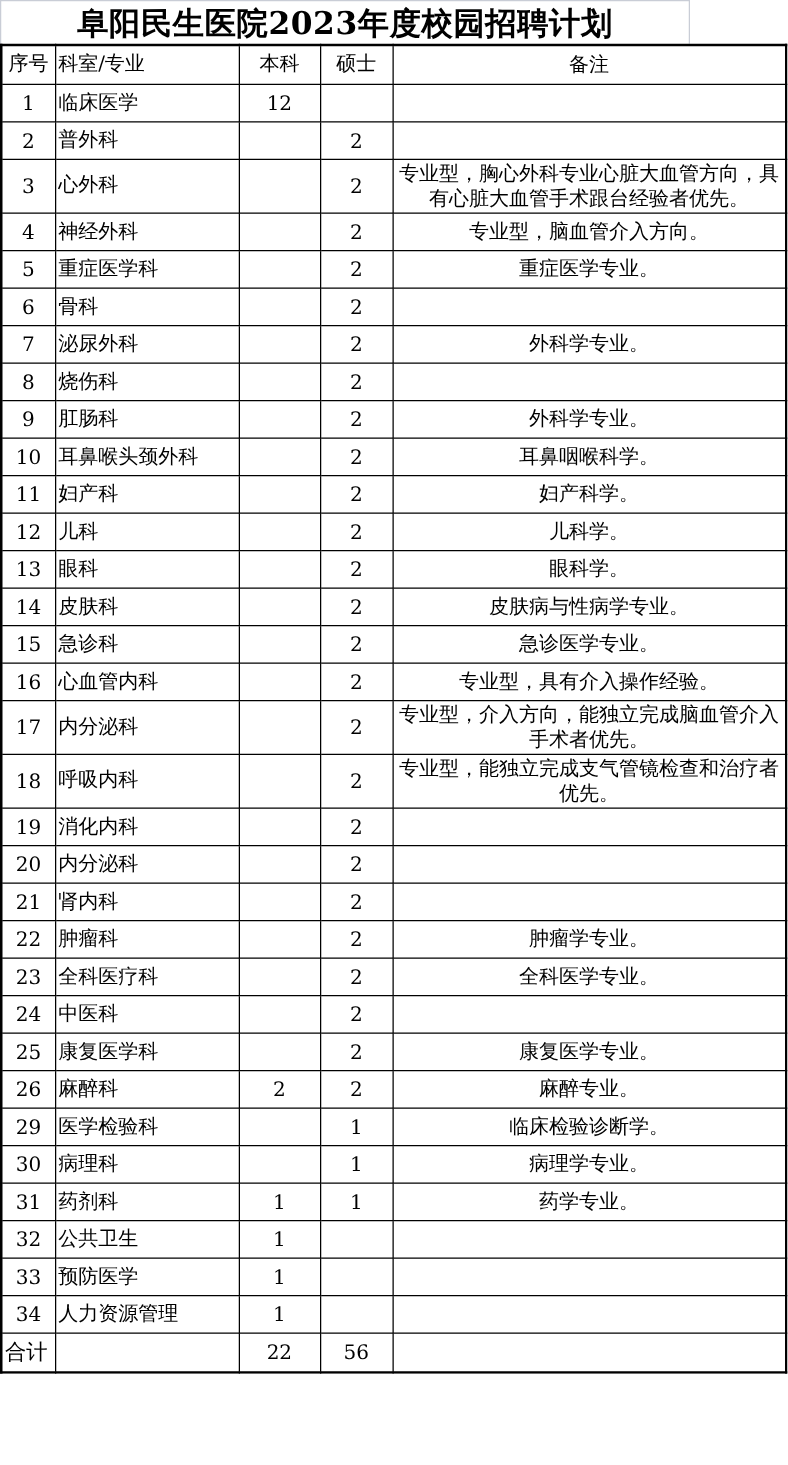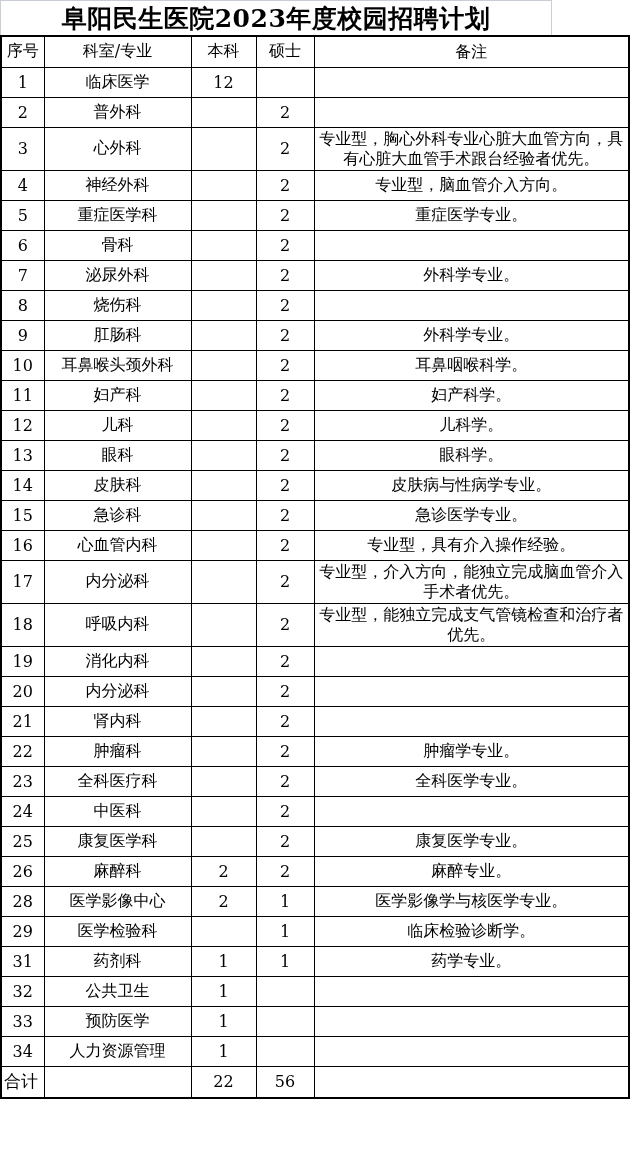--- a/index.html
+++ b/index.html
@@ -37,21 +37,21 @@
     border: 1px solid #000000;
     font-weight: normal;
     font-size: 16px;
     padding: 1px 2px;
     overflow: hidden;
   }
   tr.hdr { height: 31px; }
   tbody tr { height: 30px; }
   tfoot tr { height: 32px; }
   .c-no   { text-align: center; }
-  .c-dept { text-align: center; }
+  .c-dept { text-align: left; }
   .c-num  { text-align: center; }
   .c-note {
     text-align: center;
     font-size: 15px;
     line-height: 20px;
     padding-left: 3px;
     padding-right: 3px;
   }
   th.c-note { font-size: 16px; vertical-align: middle; }
   tfoot td { font-weight: bold; margin-left: 48px; }
@@ -258,32 +258,32 @@
           <td class="c-note">康复医学专业。</td>
         </tr>
         <tr>
           <td class="c-no">26</td>
           <td class="c-dept">麻醉科</td>
           <td class="c-num">2</td>
           <td class="c-num">2</td>
           <td class="c-note">麻醉专业。</td>
         </tr>
         <tr>
-          <td class="c-no">28</td>
-          <td class="c-dept">医学影像中心</td>
-          <td class="c-num">2</td>
-          <td class="c-num">1</td>
-          <td class="c-note">医学影像学与核医学专业。</td>
-        </tr>
-        <tr>
           <td class="c-no">29</td>
           <td class="c-dept">医学检验科</td>
           <td class="c-num"></td>
           <td class="c-num">1</td>
           <td class="c-note">临床检验诊断学。</td>
+        </tr>
+        <tr>
+          <td class="c-no">30</td>
+          <td class="c-dept">病理科</td>
+          <td class="c-num"></td>
+          <td class="c-num">1</td>
+          <td class="c-note">病理学专业。</td>
         </tr>
         <tr>
           <td class="c-no">31</td>
           <td class="c-dept">药剂科</td>
           <td class="c-num">1</td>
           <td class="c-num">1</td>
           <td class="c-note">药学专业。</td>
         </tr>
         <tr>
           <td class="c-no">32</td>

